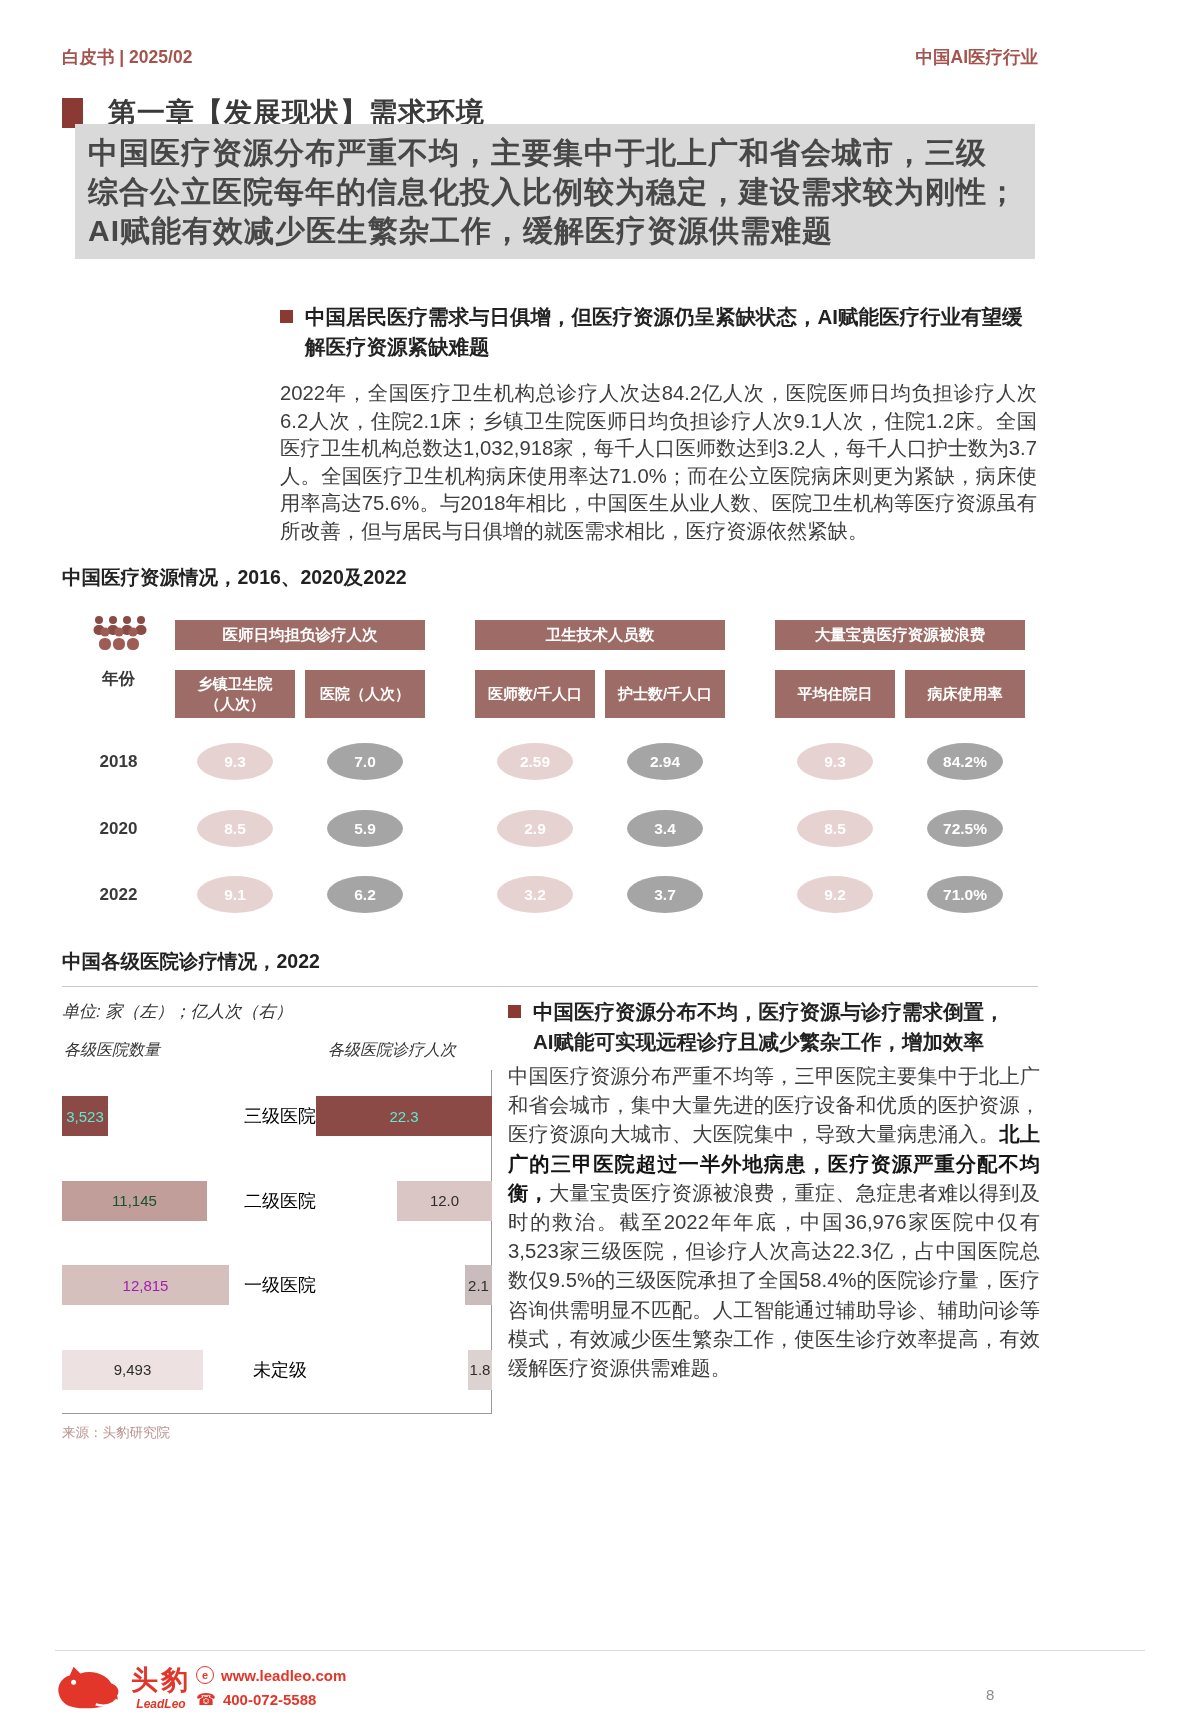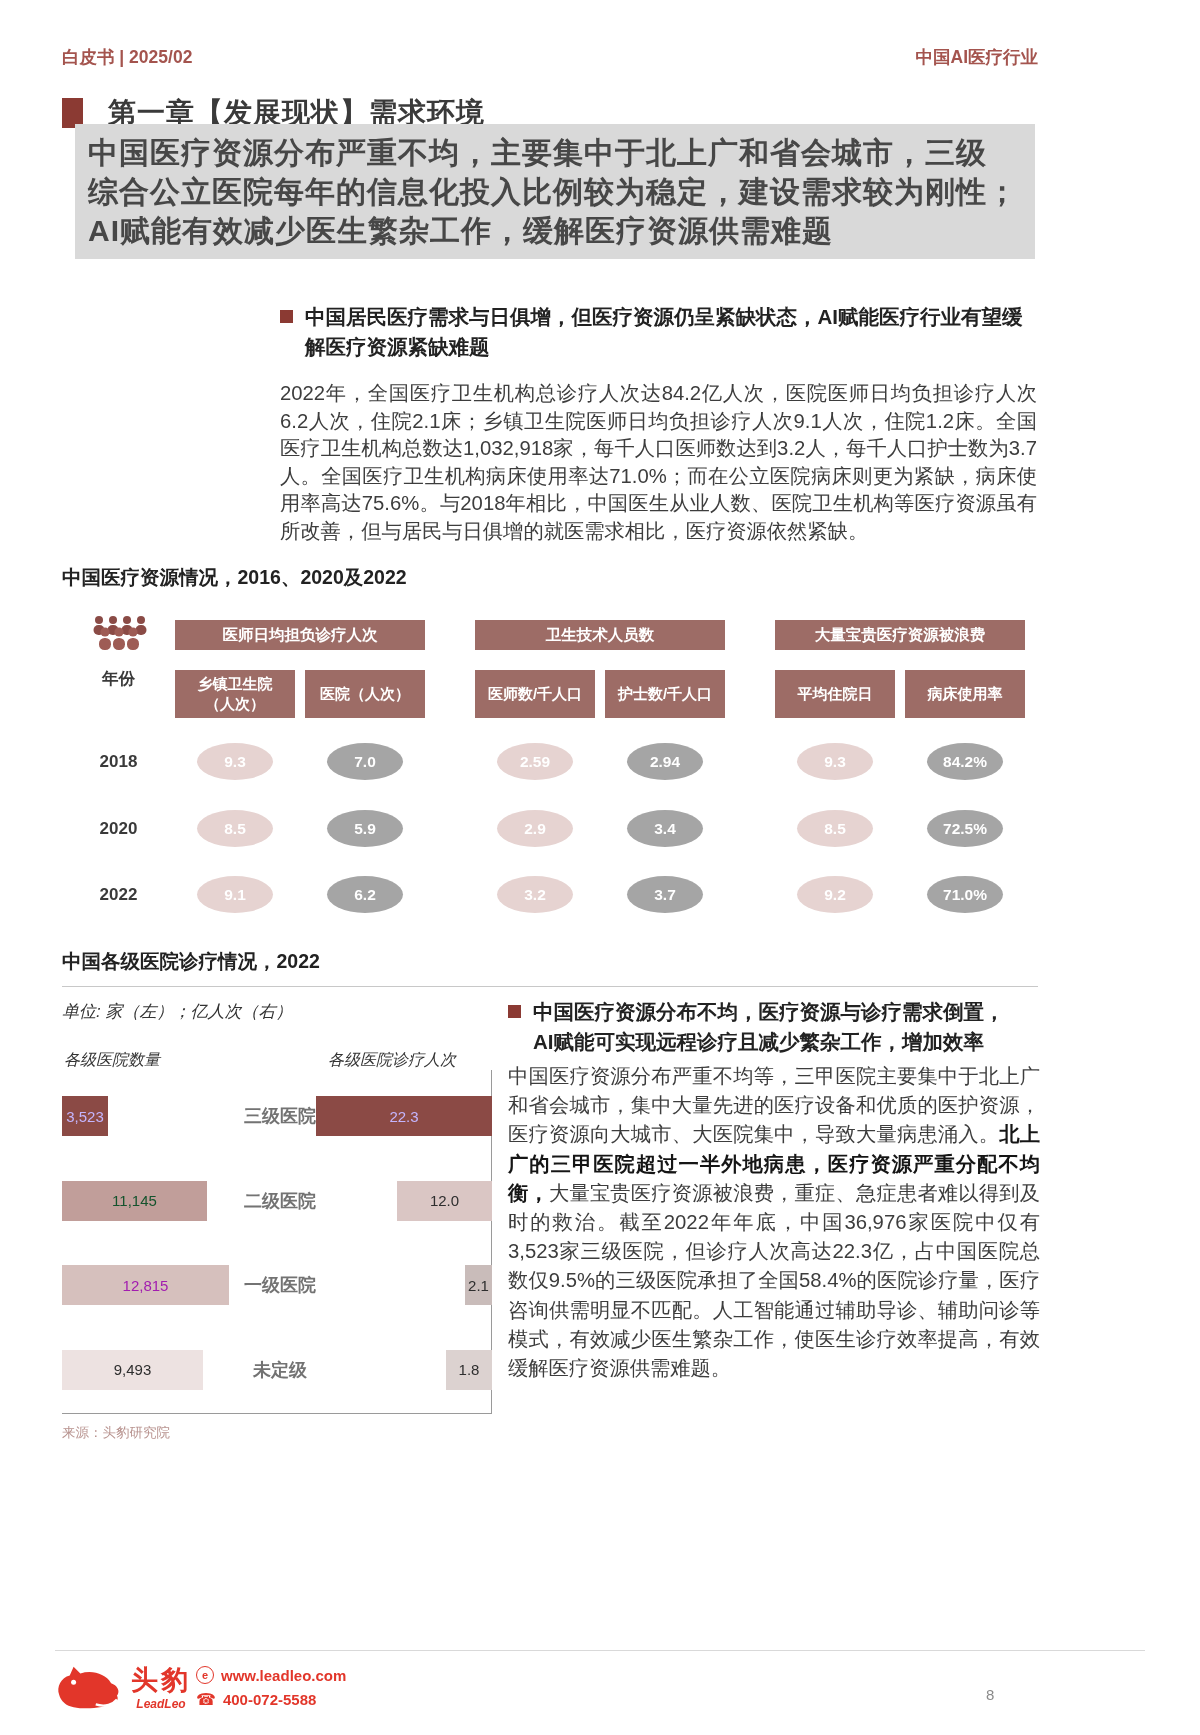--- a/index.html
+++ b/index.html
@@ -53,31 +53,31 @@
   .t-pairs{display:flex;gap:50px;}
   .pill-cell{width:120px;display:flex;justify-content:center;}
   .pill{width:76px;height:37px;border-radius:50%;color:#fff;font-size:15.5px;font-weight:bold;
     display:flex;align-items:center;justify-content:center;}
   .pill.pink{background:#E6D3D1;}
   .pill.gray{background:#A5A5A5;}
   
   .chart{position:absolute;left:62px;top:1040px;width:430px;height:374px;}
   .axis-v{position:absolute;right:0;top:30px;bottom:0;width:1px;background:#9a9a9a;}
   .axis-h{position:absolute;left:0;right:0;bottom:0;height:1px;background:#9a9a9a;}
-  .c-title{position:absolute;top:0;font-size:16px;font-style:italic;color:#333;margin-top:10px;}
+  .c-title{position:absolute;top:0;font-size:16px;font-style:italic;color:#333;}
   .c-title-left{left:2px;}
   .c-title-right{left:266px;}
   .c-rows{position:absolute;left:0;right:0;top:34px;height:338px;display:flex;flex-direction:column;justify-content:space-around;}
   .c-row{display:flex;align-items:center;}
   .c-left{width:170px;}
-  .c-mid{width:96px;text-align:center;font-size:18px;font-weight:bold;color:#737373;}
+  .c-mid{width:96px;text-align:center;font-size:18px;font-weight:normal;color:#000000;}
   .c-right{width:164px;position:relative;height:40px;}
   .c-bar{height:40px;display:flex;align-items:center;justify-content:center;font-size:15px;white-space:nowrap;}
   .c-bar-r{position:absolute;right:0;top:0;}
-  .b1{background:#8B4A45;color:#c4b5fd;}
+  .b1{background:#8B4A45;color:#5eead4;}
   .b2l{background:#C19E9A;color:#14532d;text-align:center;}
   .b3l{background:#D6C0BD;color:#a21caf;}
   .b4l{background:#EDE2E1;color:#2e2e2e;}
   .b2r{background:#DAC6C4;color:#2e2e2e;}
   .b3r{background:#C9BCBA;color:#2e2e2e;}
   .b4r{background:#DCD2D0;color:#2e2e2e;}
   .source-note{position:absolute;left:62px;top:1424px;font-size:13.5px;color:#B8938F;}
   
   .footer-line{position:absolute;left:55px;top:1650px;width:1090px;height:1px;background:#D9D9D9;}
   .footer-logo{position:absolute;left:55px;top:1662px;display:flex;align-items:center;gap:8px;}
@@ -305,21 +305,21 @@
           </div>
       </div>
       <div class="c-row">
         <div class="c-left">
             <div class="c-bar b4l" style="width:141px">
               <span>9,493</span>
             </div>
           </div>
         <div class="c-mid">未定级</div>
         <div class="c-right">
-            <div class="c-bar c-bar-r b4r" style="width:46px">
+            <div class="c-bar c-bar-r b4r" style="width:24px">
               <span>1.8</span>
             </div>
           </div>
       </div>
     </div>
   </div>
 
   <div class="source-note">来源：头豹研究院</div>
 
   <div class="insight insight-2">

